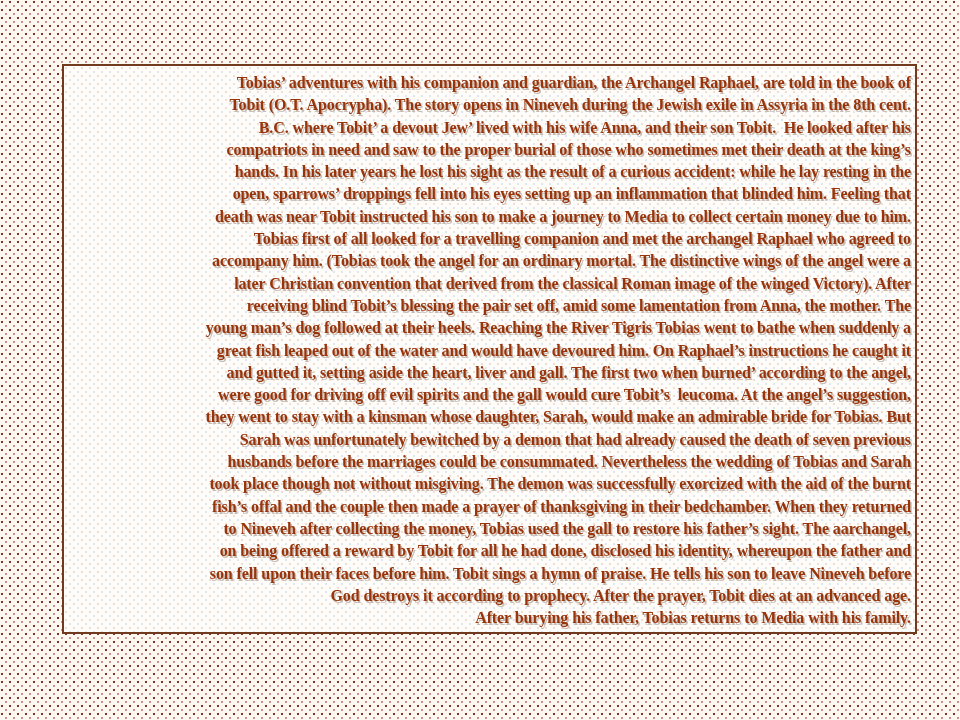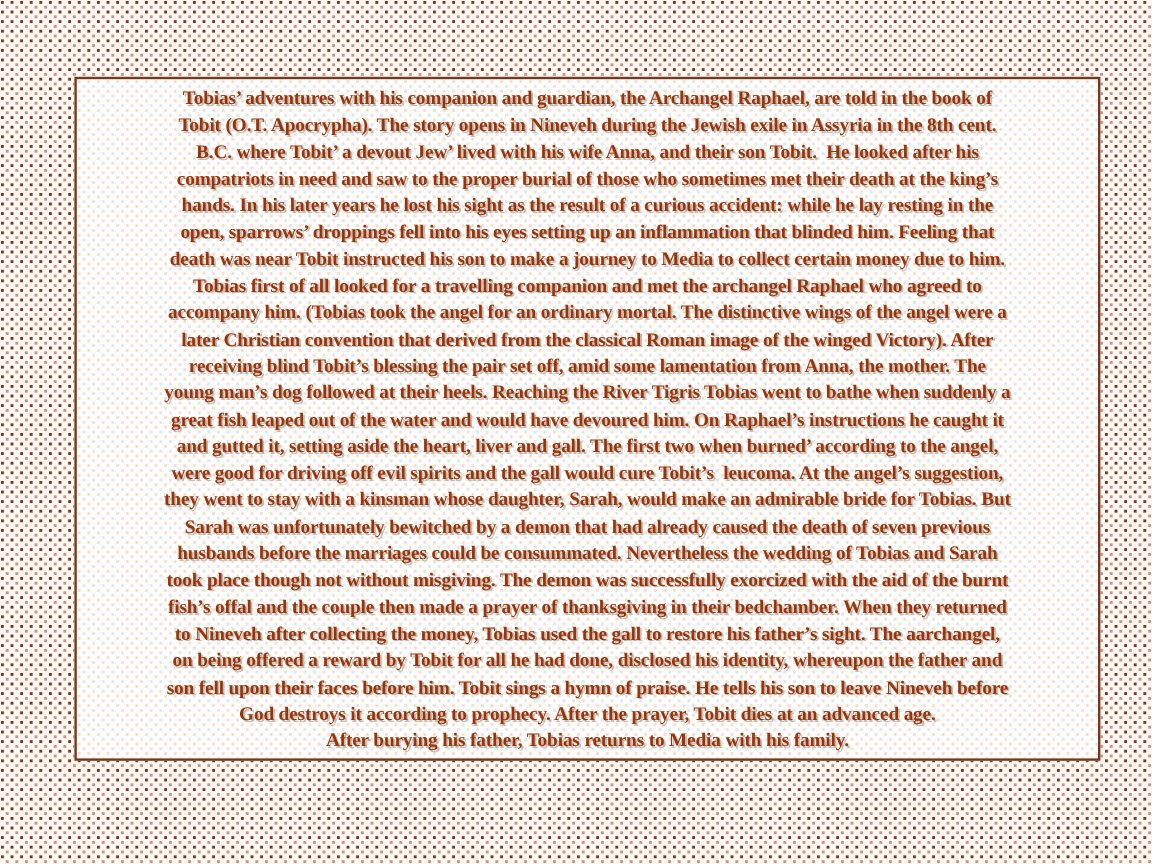--- a/index.html
+++ b/index.html
@@ -31,21 +31,21 @@
     width: 855px;
     height: 570px;
     box-sizing: border-box;
     border: 2px solid var(--border, #71391d);
     background-color: var(--box_bg, #fdfcf9);
     background-image:
       radial-gradient(circle at 2px 2px, var(--box_dot_pink, #efddd6) 0, var(--box_dot_pink, #efddd6) 1.1px, transparent 1.4px),
       radial-gradient(circle at 6px 6px, var(--box_dot_blue, #dde6f1) 0, var(--box_dot_blue, #dde6f1) 1.1px, transparent 1.4px);
     background-size: 8px 8px;
     overflow: hidden;
-    text-align: center;
+    text-align: right;
     padding: 6px 4px 4px 4px;
   }
   .slide-text {
     font-weight: bold;
     font-size: 16px;
     line-height: 22.3px;
     letter-spacing: -0.1px;
     color: var(--text, #993309);
     text-shadow: 1.5px 1.5px 0 var(--shadow, #c6bab1);
     white-space: pre-wrap;

